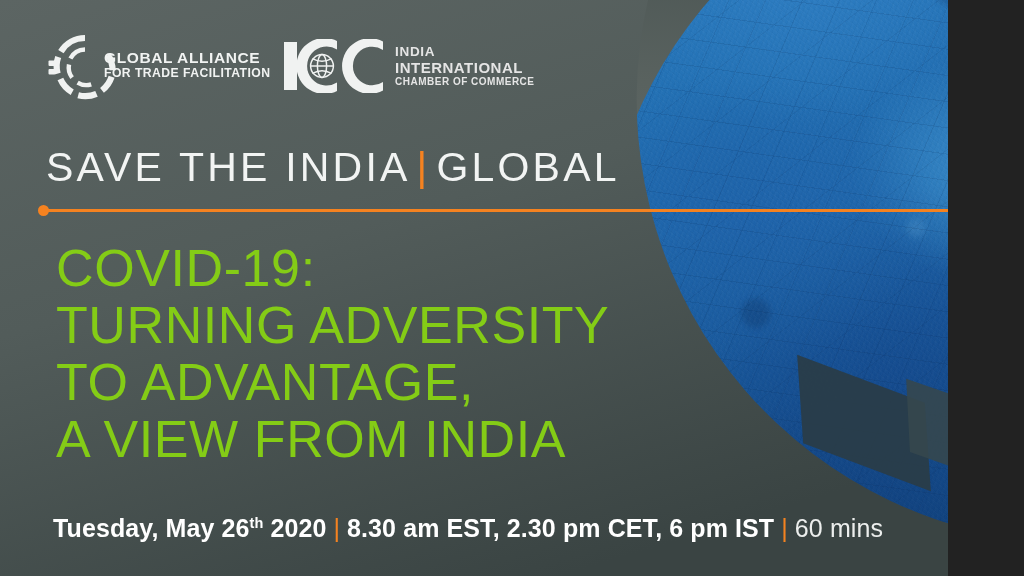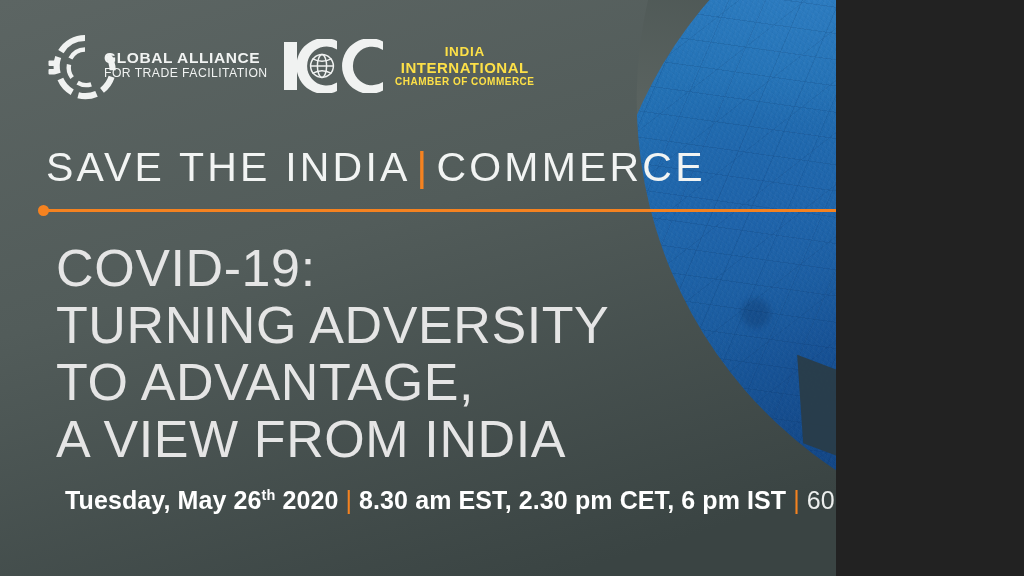--- a/index.html
+++ b/index.html
@@ -2,21 +2,21 @@
 <html><head>
 <meta charset="utf-8">
 <style>
   html, body {
     margin: 0;
     padding: 0;
     background: #222;
   }
   #banner {
     position: relative;
-    width: 836px;
+    width: 948px;
     height: 576px;
     overflow: hidden;
     font-family: "Liberation Sans", sans-serif;
     background: #4b5553;
   }
 
   
   .bg-base {
     position: absolute;
     inset: 0;
@@ -156,29 +156,29 @@
     line-height: 1.05;
   }
   .gatf-l1 {
     font-size: 15.5px;
     font-weight: 700;
     letter-spacing: .6px;
     white-space: nowrap;
   }
   .gatf-l2 {
     font-size: 12.2px;
-    font-weight: 400;
+    font-weight: 700;
     letter-spacing: .45px;
     white-space: nowrap;
     margin-top: 1px;
   }
 
   .icc-logo { position: relative; display: flex; align-items: center; gap: 9px; height: 60px; }
   .icc-mark { position: relative; width: 104px; height: 54px; }
-  .icc-words { color: #fde047; line-height: 1.12; text-align: center; }
+  .icc-words { color: #e5e5e5; line-height: 1.12; }
   .icc-w1 { font-size: 13.5px; font-weight: 700; letter-spacing: .7px; }
   .icc-w2 { font-size: 15px; font-weight: 700; letter-spacing: .5px; }
   .icc-w3 { font-size: 10px; font-weight: 700; letter-spacing: .5px; }
 
   
   .eyebrow {
     position: absolute;
     left: 46px;
     top: 144px;
     font-size: 41px;
@@ -206,39 +206,38 @@
     height: 11px;
     border-radius: 50%;
     background: #f58220;
   }
 
   
   .headline {
     position: absolute;
     left: 56px;
     top: 240px;
-    color: #e5e5e5;
+    color: #84cc16;
     font-size: 52px;
     font-weight: 300;
     letter-spacing: .6px;
     line-height: 57px;
     white-space: pre;
   }
 
   
   .footer {
     position: absolute;
     left: 53px;
-    top: 486px;
+    top: 514px;
     font-size: 25px;
     color: #ffffff;
     font-weight: 700;
     letter-spacing: .1px;
     white-space: nowrap;
-    margin-left: 12px;
   }
   .footer sup { font-size: .58em; vertical-align: super; font-weight: 700; }
   .footer .pipe { color: #f58220; font-weight: 400; padding: 0 7px; }
   .footer .light { font-weight: 300; color: #eceeed; }
 </style>
 </head>
 <body>
 
 <div id="banner">
 
@@ -318,21 +317,21 @@
       </svg>
       <div class="icc-words">
         <div class="icc-w1">INDIA</div>
         <div class="icc-w2">INTERNATIONAL</div>
         <div class="icc-w3">CHAMBER OF COMMERCE</div>
       </div>
     </div>
 
   </div>
 
-  <div class="eyebrow"><span>SAVE THE INDIA</span><span class="pipe">|</span><span>COMMERCE</span></div>
+  <div class="eyebrow"><span>SAVE THE INDIA</span><span class="pipe">|</span><span>GLOBAL</span></div>
 
   <div class="rule"></div>
   <div class="rule-dot"></div>
 
   <div class="headline">COVID-19:
 TURNING ADVERSITY
 TO ADVANTAGE,
 A VIEW FROM INDIA</div>
 
   <div class="footer"><span>Tuesday, May 26</span><sup>th</sup><span> 2020</span><span class="pipe">|</span><span>8.30 am EST, 2.30 pm CET, 6 pm IST</span><span class="pipe">|</span><span class="light">60 mins</span></div>

